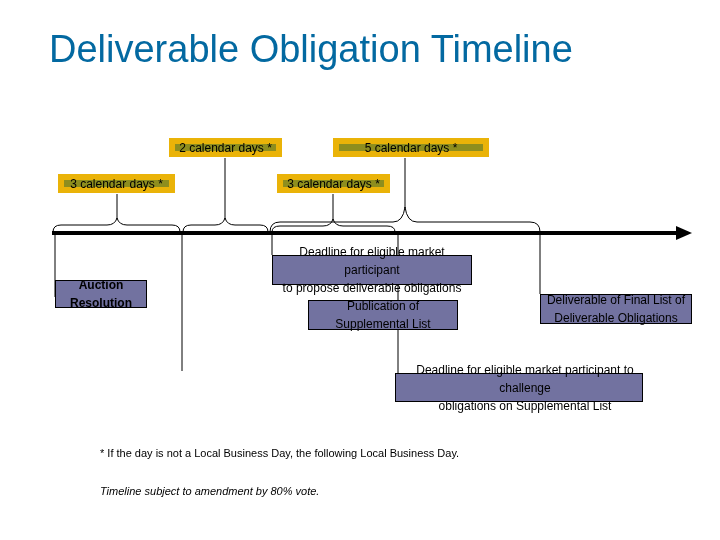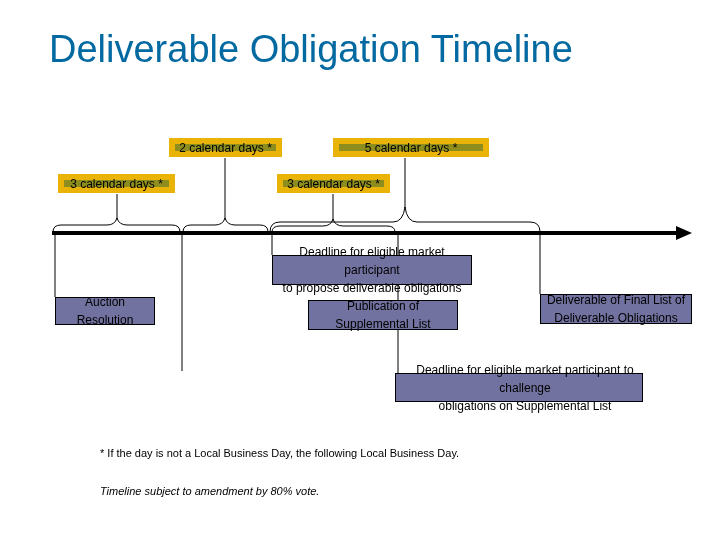--- a/index.html
+++ b/index.html
@@ -66,21 +66,21 @@
     <span>3 calendar days *</span>
   </div>
   <div class="olive-box" style="left:277px;top:174px;width:113px;height:19px;">
     <span>3 calendar days *</span>
   </div>
 
   <div class="purple-box" style="left:272px;top:255px;width:200px;height:30px;">
     <span>Deadline for eligible market participant</span>
     <span>to propose deliverable obligations</span>
   </div>
-  <div class="purple-box" style="left:55px;top:297px;width:100px;height:28px;">
+  <div class="purple-box" style="left:55px;top:280px;width:92px;height:28px;font-weight:bold;">
     <span>Auction Resolution</span>
   </div>
   <div class="purple-box" style="left:272px;top:300px;width:150px;height:30px;margin-left:36px;">
     <span>Publication of Supplemental List</span>
   </div>
   <div class="purple-box" style="left:540px;top:294px;width:152px;height:30px;">
     <span>Deliverable of Final List of</span>
     <span>Deliverable Obligations</span>
   </div>
   <div class="purple-box" style="left:395px;top:373px;width:248px;height:29px;padding-left:12px;">

